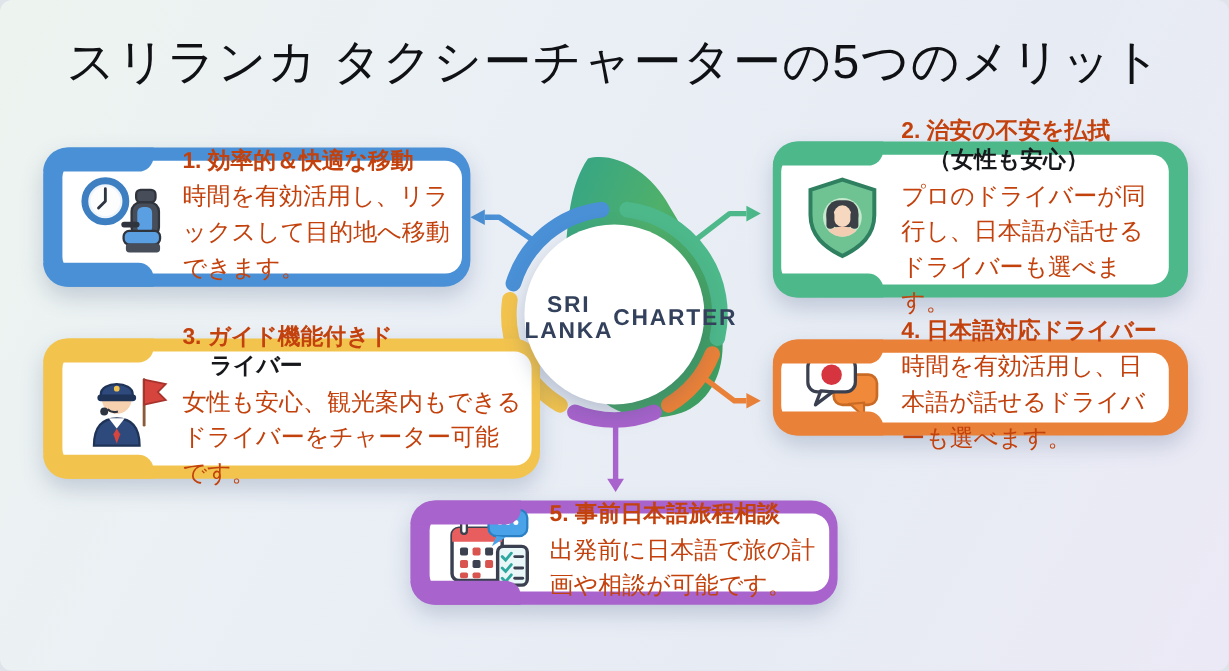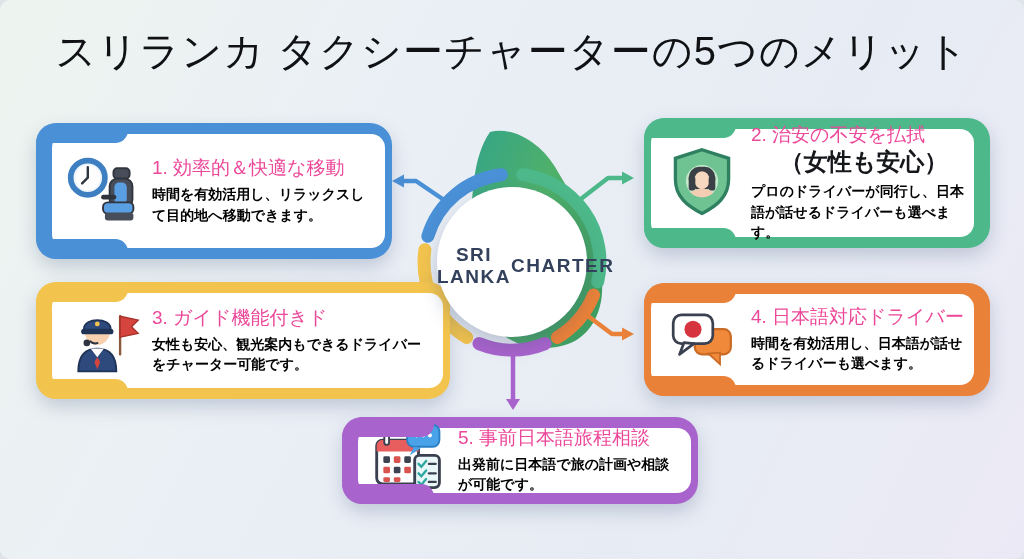--- a/index.html
+++ b/index.html
@@ -17,23 +17,23 @@
         box-shadow:0 8px 18px rgba(70,90,130,.25);z-index:4;}
   .card-inner{position:absolute;z-index:1;background:#ffffff;border-radius:14px;
         display:flex;align-items:center;gap:10px;padding:6px 8px 6px 12px;box-sizing:border-box;}
   .side-left  .card-inner{inset:11px 7px 11px 16px;}
   .side-right .card-inner{inset:11px 16px 11px 7px;}
   .accent-tab{position:absolute;left:0;width:92px;height:20px;background:var(--accent);z-index:2;}
   .accent-top{top:0;border-radius:22px 0 14px 0;}
   .accent-bottom{bottom:0;border-radius:0 14px 0 22px;}
   .card-icon{flex:0 0 78px;width:78px;height:78px;display:flex;align-items:center;justify-content:center;}
   .card-text{flex:1;min-width:0;}
-  .card-title{font-size:19px;font-weight:400;color:#ec4899;line-height:1.25;}
-  .card-title-line2{font-size:24px;font-weight:800;color:#15171b;line-height:1.25;padding-left:1.2em;}
-  .card-body{font-size:14px;font-weight:700;color:#000000;line-height:1.48;margin-top:4px;}
+  .card-title{font-size:19px;font-weight:700;color:#c2410c;line-height:1.25;}
+  .card-title-line2{font-size:19px;font-weight:800;color:#15171b;line-height:1.25;padding-left:1.2em;}
+  .card-body{font-size:20px;font-weight:400;color:#c2410c;line-height:1.48;margin-top:4px;}
   .c1{--accent:#4a90d6;} .c2{--accent:#4db88a;} .c3{--accent:#f3c44d;}
   .c4{--accent:#ea8138;} .c5{--accent:#a863cc;}
   
   .diagram-overlay{position:absolute;left:0;top:0;z-index:2;pointer-events:none;}
   .hub-circle{
     position:absolute;left:437px;top:187px;width:150px;height:150px;border-radius:50%;
     background:#ffffff;box-shadow:0 8px 18px rgba(60,80,120,.28);z-index:5;
     display:flex;flex-direction:row;align-items:center;padding-top:8px;box-sizing:border-box;
   }
   .brand{font-size:19px;font-weight:800;color:#33415c;letter-spacing:1.5px;line-height:1.18;text-align:center;}
@@ -96,21 +96,21 @@
       <rect x="38" y="44" width="24" height="9" rx="3" fill="#3a4050"></rect>
       <rect x="31" y="57" width="38" height="6" rx="3" fill="#646e7b"></rect>
       <rect x="18" y="65" width="12" height="6" rx="2" fill="#3a4050"></rect>
       <rect x="70" y="65" width="12" height="6" rx="2" fill="#3a4050"></rect>
       <path d="M38 76 C45 80 55 80 62 76" fill="none" stroke="#3f9fb0" stroke-width="3" stroke-linecap="round"></path>
     </svg>
     <div class="brand">SRI LANKA</div>
     <div class="brand">CHARTER</div>
   </div>
 
-  <div class="card c1 side-left" style="left:36px;top:123px;width:356px;height:136px;">
+  <div class="card c1 side-left" style="left:36px;top:123px;width:356px;height:116px;">
     <div class="accent-tab accent-top"></div>
     <div class="accent-tab accent-bottom"></div>
     <div class="card-inner">
       <span class="card-icon">
         <svg width="76" height="76" viewBox="0 0 80 80">
           <circle cx="24" cy="26" r="18" fill="#eef4fb" stroke="#3d7fc1" stroke-width="6"></circle>
           <circle cx="24" cy="26" r="13" fill="#fdfdfd"></circle>
           <path d="M24 26 L24 15 M24 26 L18 32" stroke="#2e3440" stroke-width="2.5" stroke-linecap="round" fill="none"></path>
           <rect x="51" y="16" width="17" height="11" rx="4" fill="#474d59" stroke="#30343c" stroke-width="2"></rect>
           <rect x="47" y="27" width="24" height="30" rx="8" fill="#474d59" stroke="#30343c" stroke-width="2"></rect>
@@ -172,26 +172,27 @@
           <circle cx="34" cy="22" r="2.5" fill="#f2c24e"></circle>
           <path d="M26 40 C29 43 32 43 35 42" fill="none" stroke="#2e3440" stroke-width="2"></path>
           <circle cx="23" cy="42" r="3.5" fill="#2e3440"></circle>
           <path d="M14 72 C14 55 22 48 34 48 C46 48 54 55 54 72 Z" fill="#2e4a7d" stroke="#1f3356" stroke-width="2"></path>
           <path d="M27 48 L34 57 L41 48 Z" fill="#ffffff"></path>
           <path d="M34 57 L31 62 L34 70 L37 62 Z" fill="#d6453d"></path>
         </svg>
       </span>
       <div class="card-text">
         <div class="card-title">3. ガイド機能付きド</div>
+        <div class="card-title-line2">ライバー</div>
         <div class="card-body">女性も安心、観光案内もできるドライバーをチャーター可能です。</div>
       </div>
     </div>
   </div>
 
-  <div class="card c4 side-right" style="left:644px;top:283px;width:346px;height:113px;">
+  <div class="card c4 side-right" style="left:644px;top:283px;width:346px;height:80px;">
     <div class="accent-tab accent-top"></div>
     <div class="accent-tab accent-bottom"></div>
     <div class="card-inner">
       <span class="card-icon">
         <svg width="72" height="72" viewBox="0 0 80 80">
           <rect x="32" y="28" width="40" height="28" rx="8" fill="#f0893a" stroke="#c96a25" stroke-width="2.5"></rect>
           <path d="M60 54 L60 67 L47 55 Z" fill="#f0893a" stroke="#c96a25" stroke-width="2"></path>
           <rect x="8" y="12" width="44" height="32" rx="9" fill="#ffffff" stroke="#3a4050" stroke-width="3"></rect>
           <path d="M20 43 L15 56 L31 44 Z" fill="#ffffff" stroke="#3a4050" stroke-width="3" stroke-linejoin="round"></path>
           <circle cx="30" cy="28" r="9.5" fill="#d6353f"></circle>

